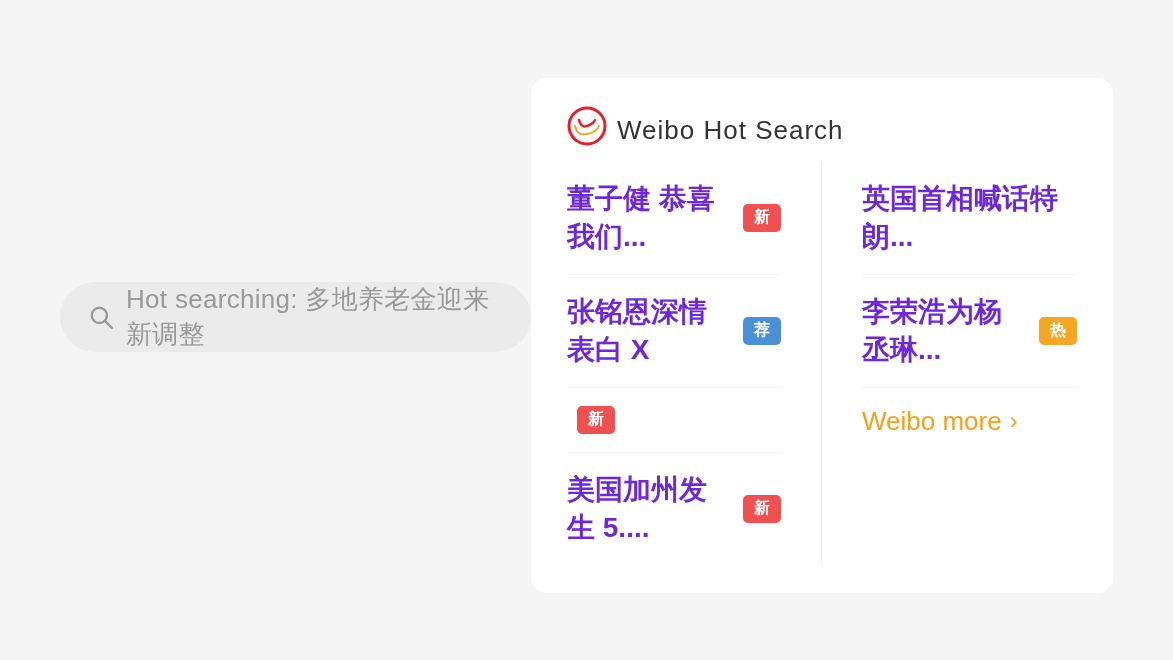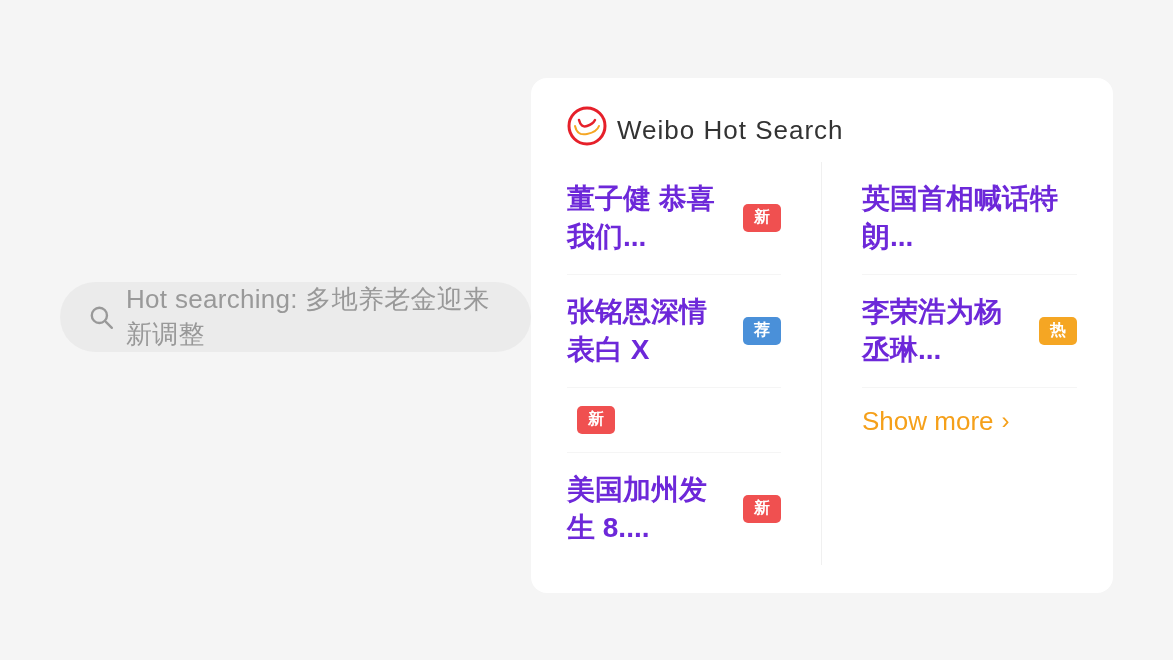--- a/index.html
+++ b/index.html
@@ -197,35 +197,35 @@
           <span class="badge badge-new">新</span>
         </div>
         <div class="hot-item">
           <span class="hot-item-text">张铭恩深情表白 X</span>
           <span class="badge badge-rec">荐</span>
         </div>
         <div class="hot-item">
           <span class="badge badge-new">新</span>
         </div>
         <div class="hot-item">
-          <span class="hot-item-text">美国加州发生 8....</span>
+          <span class="hot-item-text">美国加州发生 5....</span>
           <span class="badge badge-new">新</span>
         </div>
       </div>
 
       <div class="right-col">
         <div class="hot-item">
           <span class="hot-item-text">英国首相喊话特朗...</span>
         </div>
         <div class="hot-item">
           <span class="hot-item-text">李荣浩为杨丞琳...</span>
           <span class="badge badge-hot">热</span>
         </div>
 
         <div class="show-more-row">
-          <span class="show-more-text">Show more</span>
+          <span class="show-more-text">Weibo more</span>
           <span class="chevron-icon">›</span>
         </div>
       </div>
 
     </div>
   </div>
 </div>
 
 </body></html>

